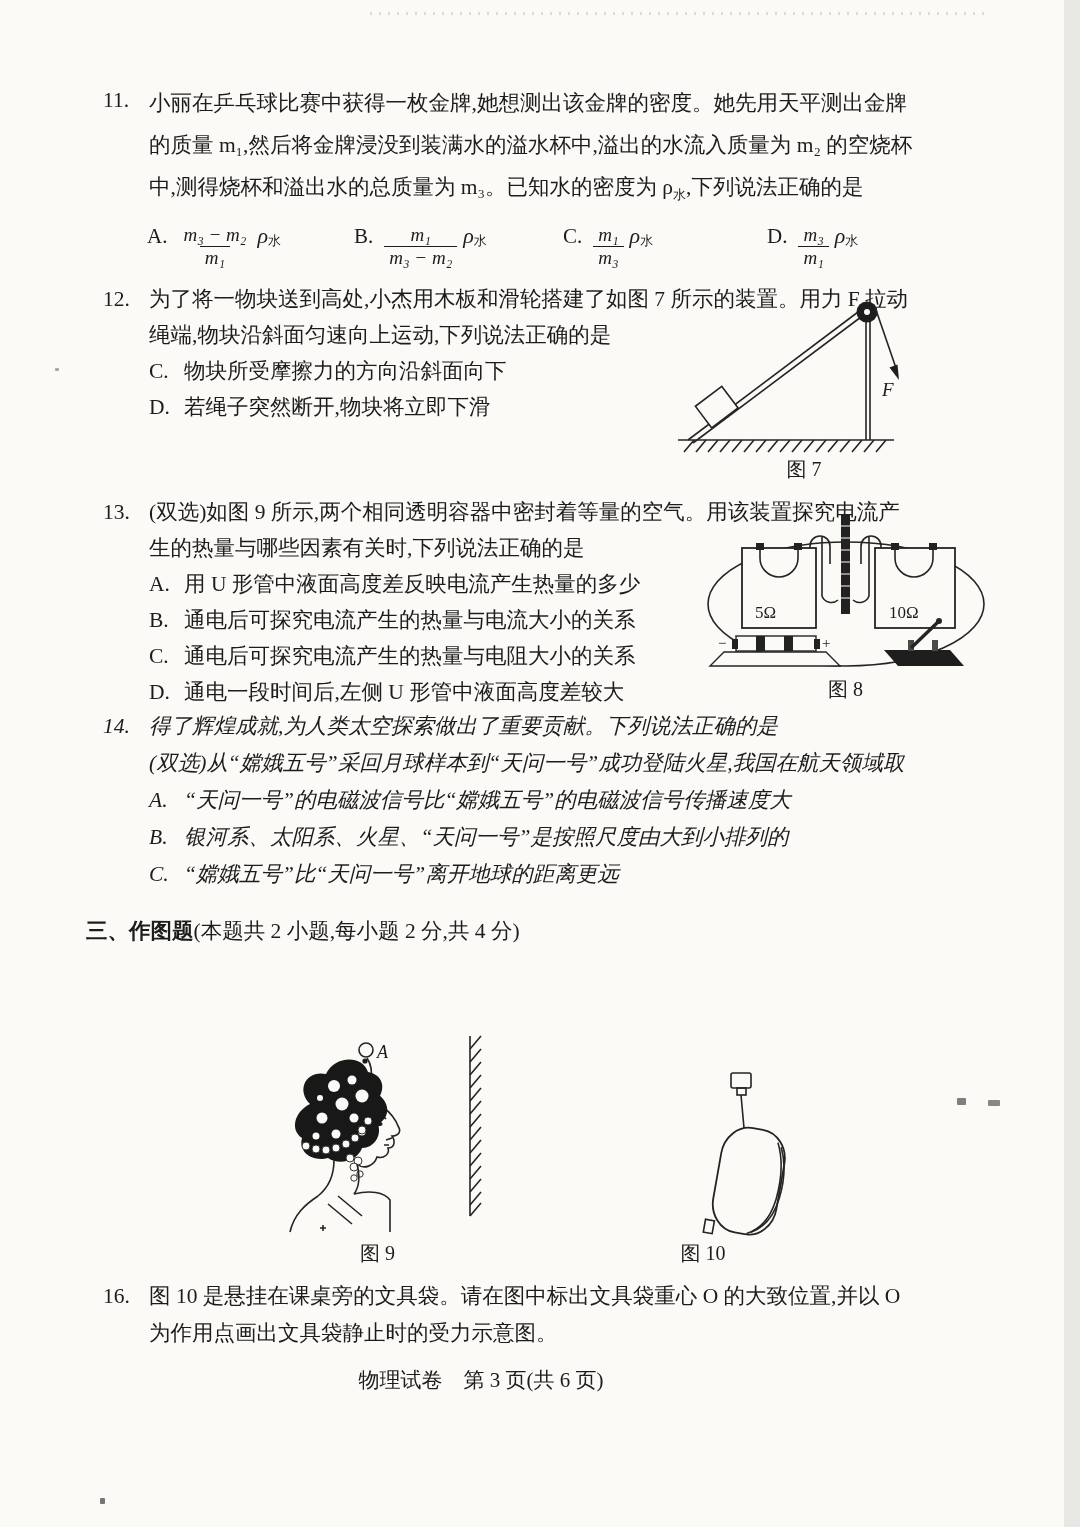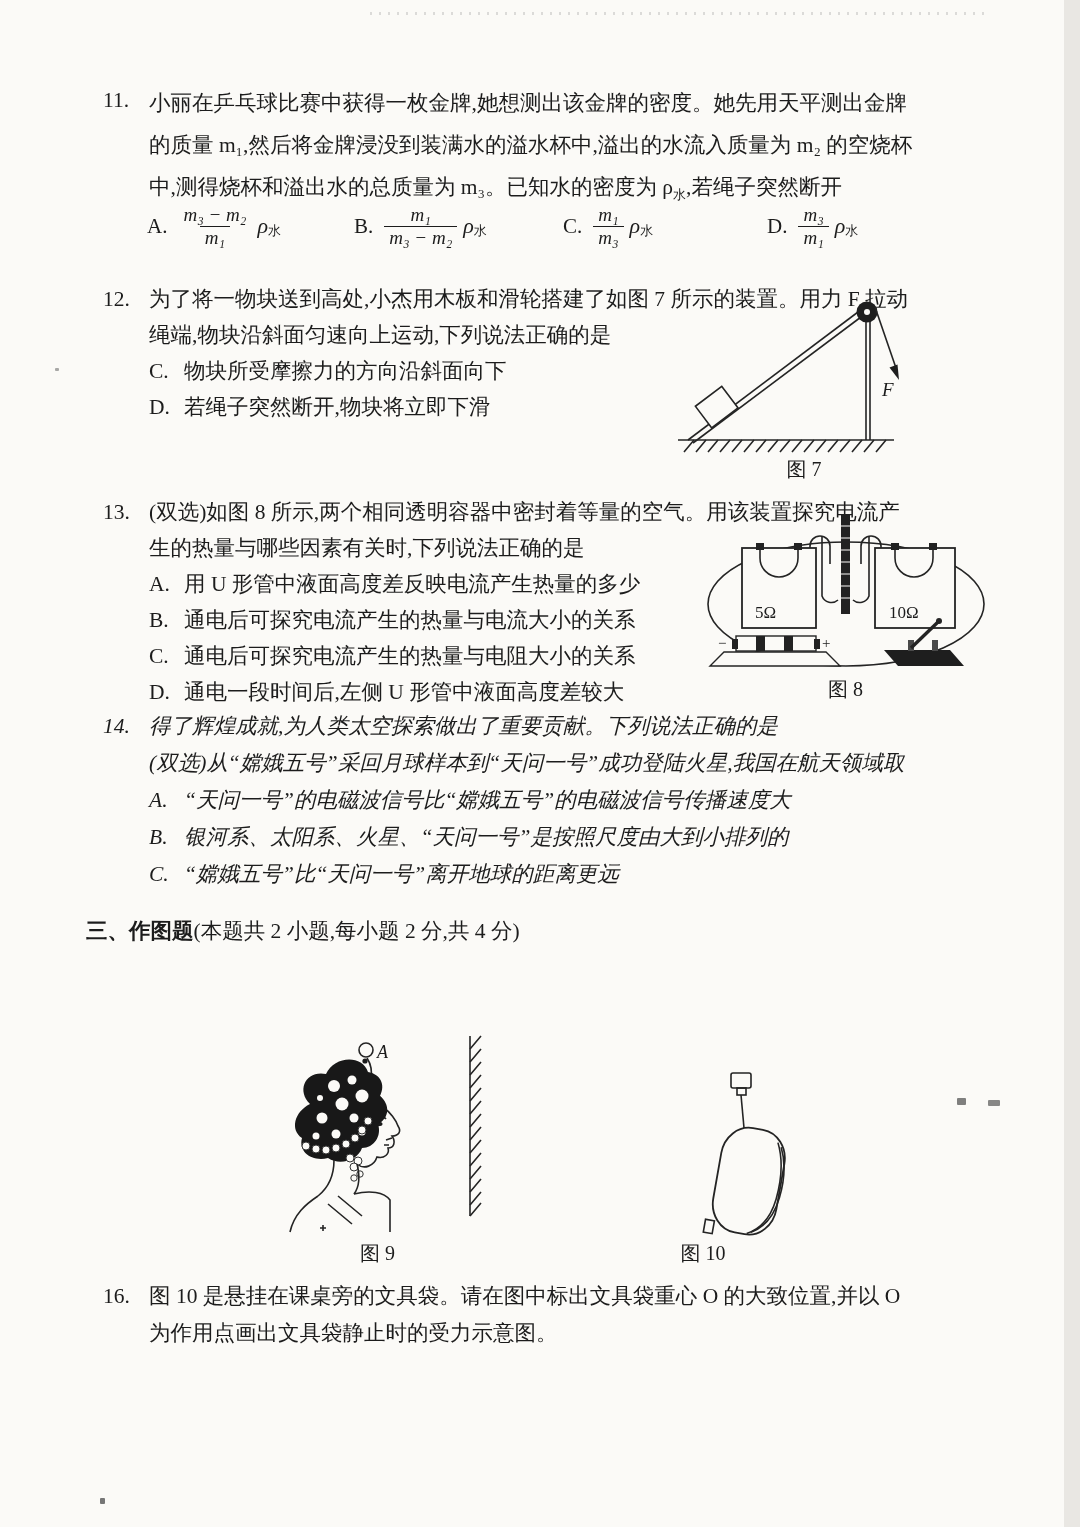--- a/index.html
+++ b/index.html
@@ -11,21 +11,21 @@
   .olab{display:inline-block;min-width:35px;}
   .lh42 .line{line-height:42px;}
   .lh37 .line{line-height:37px;}
   .lh38 .line{line-height:38px;}
   .rsub{font-size:13px;position:relative;top:5px;}
   
   .fracrow{position:absolute;top:204px;left:147px;width:850px;height:66px;font-size:21px;}
   .fopt{position:absolute;top:0;display:flex;align-items:center;}
   .flab{margin-right:11px;}
   .frac{display:inline-flex;flex-direction:column;align-items:center;font-style:italic;
-        font-size:19px;line-height:1.15;}
+        font-size:19px;line-height:1.15;margin-top:20px;}
   .frac .num,.frac .den{padding:0 5px;}
   .frac .den{border-top:1.6px solid #1c1c1c;}
   .rho{font-style:italic;margin-left:6px;font-size:22px;}
   
   .fig{position:absolute;}
   .figcap{text-align:center;font-size:20px;margin-top:2px;}
   .sec{position:absolute;left:86px;top:916px;font-size:21.5px;white-space:nowrap;}
   .sec .bold{font-weight:700;}
   .footer{position:absolute;top:1366px;left:0;width:962px;text-align:center;font-size:21px;}
   svg{display:block;}
@@ -39,21 +39,21 @@
 
 <div class="page">
 
   <div class="scanline"></div>
 
   <div class="q lh42" style="top:82px;left:103px;">
     <span class="qnum">11.</span>
     <div class="qbody">
       <div class="line">小丽在乒乓球比赛中获得一枚金牌,她想测出该金牌的密度。她先用天平测出金牌</div>
       <div class="line">的质量 m₁,然后将金牌浸没到装满水的溢水杯中,溢出的水流入质量为 m₂ 的空烧杯</div>
-      <div class="line"><span>中,测得烧杯和溢出水的总质量为 m₃。已知水的密度为 ρ</span><span class="rsub">水</span><span>,若绳子突然断开</span></div>
+      <div class="line"><span>中,测得烧杯和溢出水的总质量为 m₃。已知水的密度为 ρ</span><span class="rsub">水</span><span>,下列说法正确的是</span></div>
     </div>
   </div>
 
   <div class="fracrow">
     <div class="fopt" style="left:0;">
       <span class="flab">A.</span>
       <span class="frac">
           <span class="num">m₃ − m₂</span>
           <span class="den">m₁</span>
         </span>
@@ -113,21 +113,21 @@
       <line class="ink" x1="205" y1="15" x2="226" y2="76"></line>
       <polygon points="229,88 219.5,75.5 227.5,72.5" fill="#1e1e1e"></polygon>
       <text x="212" y="104" font-size="19" font-style="italic" fill="#1c1c1c">F</text>
     </svg>
     <div class="figcap" style="margin-left:36px;">图 7</div>
   </div>
 
   <div class="q" style="top:494px;left:103px;">
     <span class="qnum">13.</span>
     <div class="qbody">
-      <div class="line">(双选)如图 8 所示,两个相同透明容器中密封着等量的空气。用该装置探究电流产</div>
+      <div class="line">(双选)如图 9 所示,两个相同透明容器中密封着等量的空气。用该装置探究电流产</div>
       <div class="line">生的热量与哪些因素有关时,下列说法正确的是</div>
       <div class="line"><span class="olab">A.</span><span>用 U 形管中液面高度差反映电流产生热量的多少</span></div>
       <div class="line"><span class="olab">B.</span><span>通电后可探究电流产生的热量与电流大小的关系</span></div>
       <div class="line"><span class="olab">C.</span><span>通电后可探究电流产生的热量与电阻大小的关系</span></div>
       <div class="line"><span class="olab">D.</span><span>通电一段时间后,左侧 U 形管中液面高度差较大</span></div>
     </div>
   </div>
 
   <div class="fig" style="left:698px;top:512px;width:295px;">
     <svg width="295" height="162" viewBox="0 0 295 162">
@@ -262,19 +262,20 @@
   </div>
 
   <div class="q lh37" style="top:1278px;left:103px;">
     <span class="qnum">16.</span>
     <div class="qbody">
       <div class="line">图 10 是悬挂在课桌旁的文具袋。请在图中标出文具袋重心 O 的大致位置,并以 O</div>
       <div class="line">为作用点画出文具袋静止时的受力示意图。</div>
     </div>
   </div>
 
+  <div class="footer">物理试卷　第 3 页(共 6 页)</div>
 
   <div class="speck" style="left:957px;top:1098px;width:9px;height:7px;opacity:.75;"></div>
   <div class="speck" style="left:988px;top:1100px;width:12px;height:6px;opacity:.7;"></div>
   <div class="speck" style="left:100px;top:1498px;width:5px;height:6px;opacity:.8;"></div>
   <div class="speck" style="left:55px;top:368px;width:4px;height:3px;opacity:.5;"></div>
 
 </div>
 
 </body></html>

